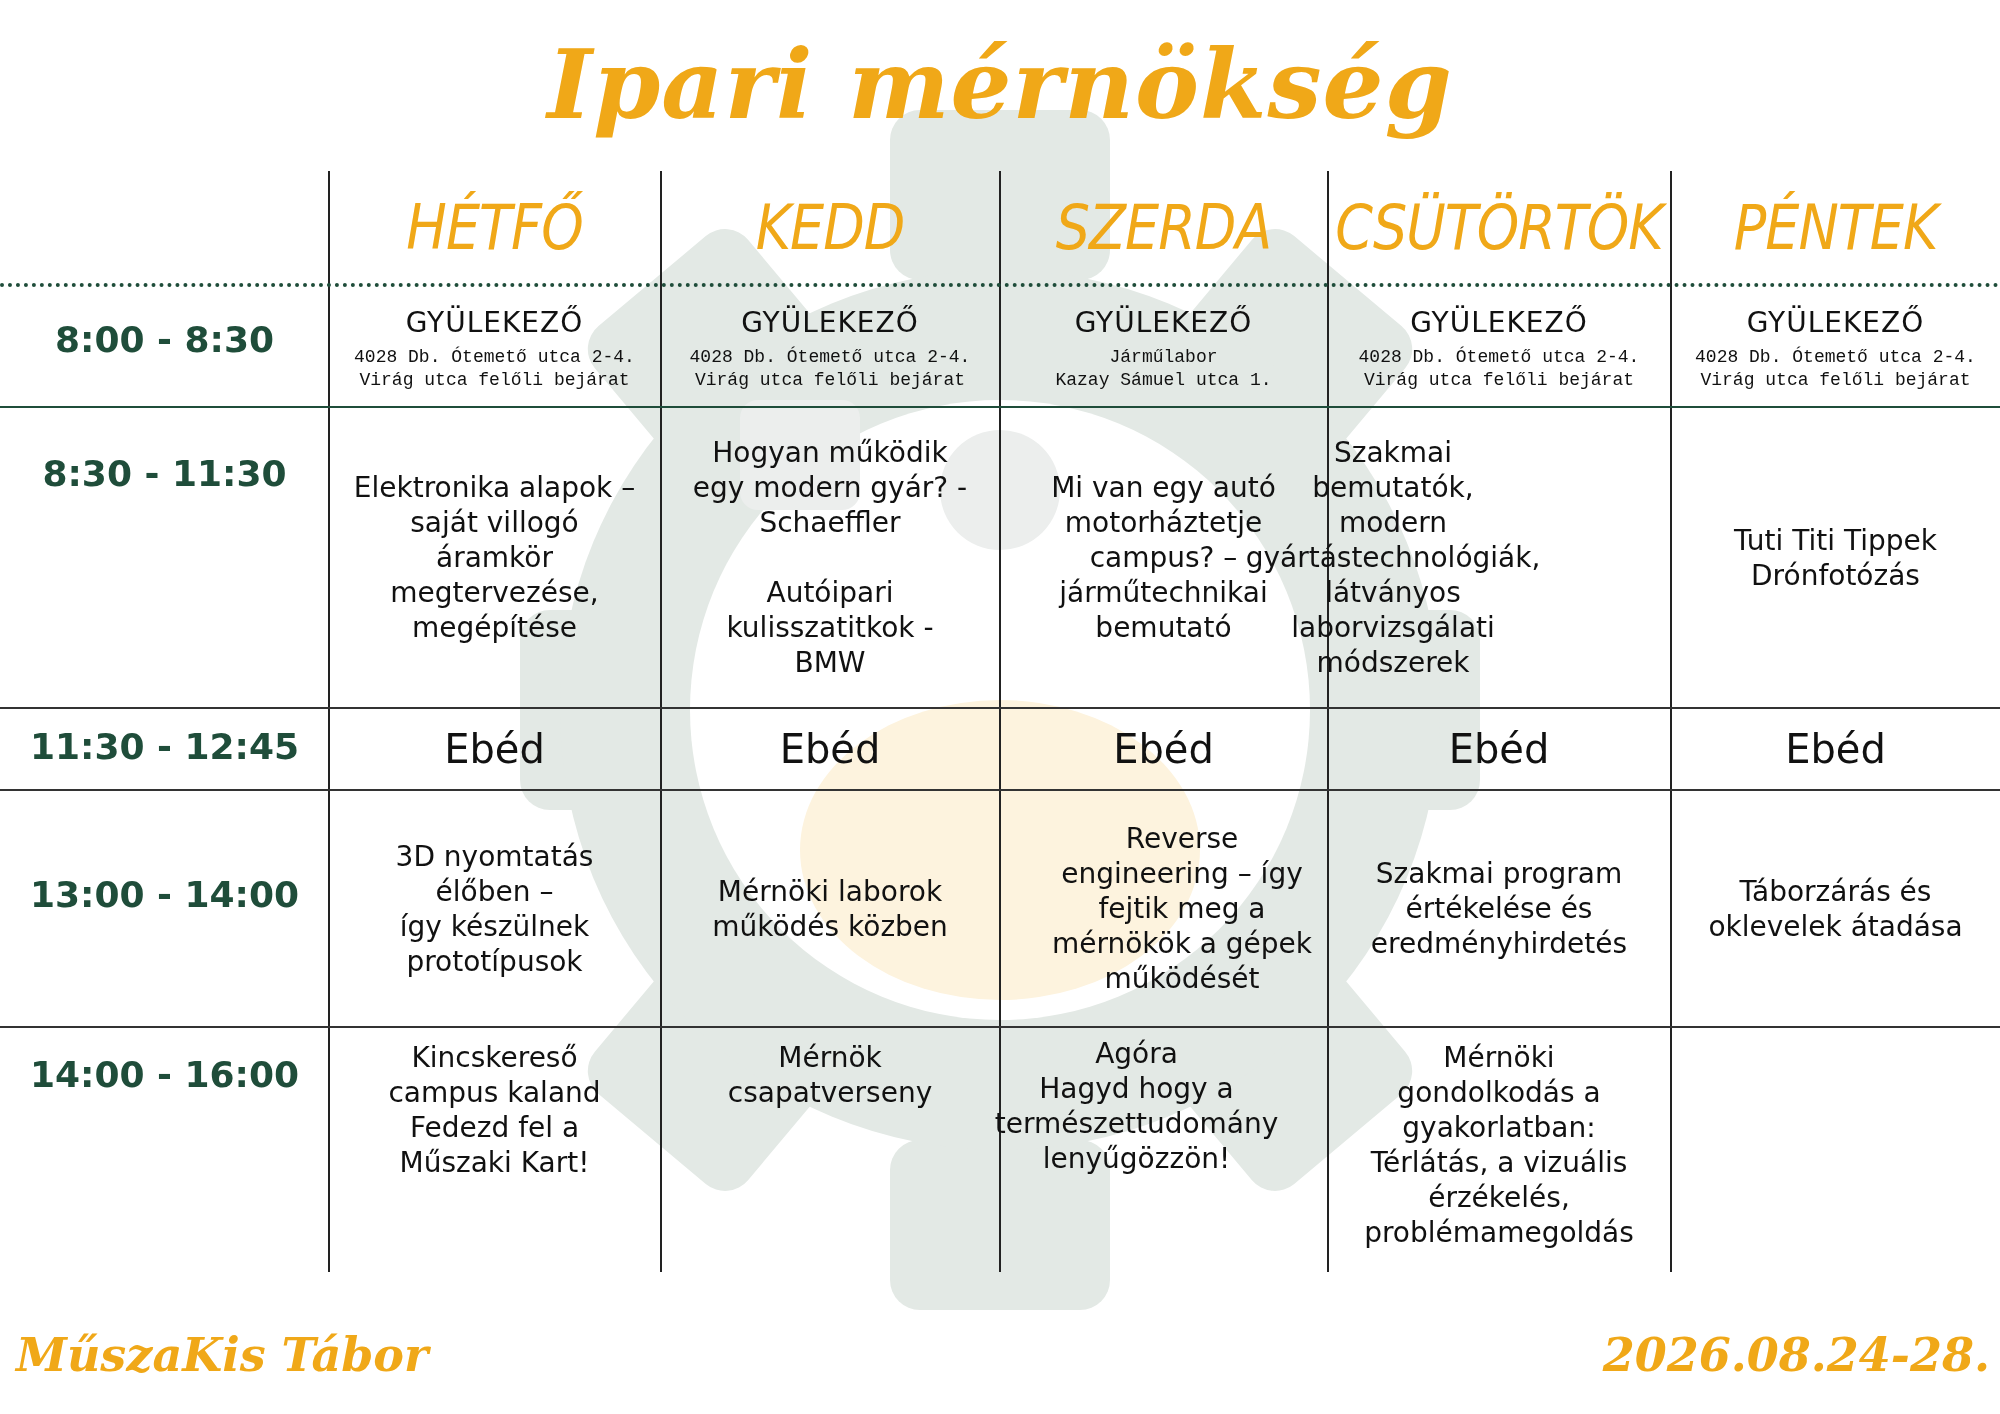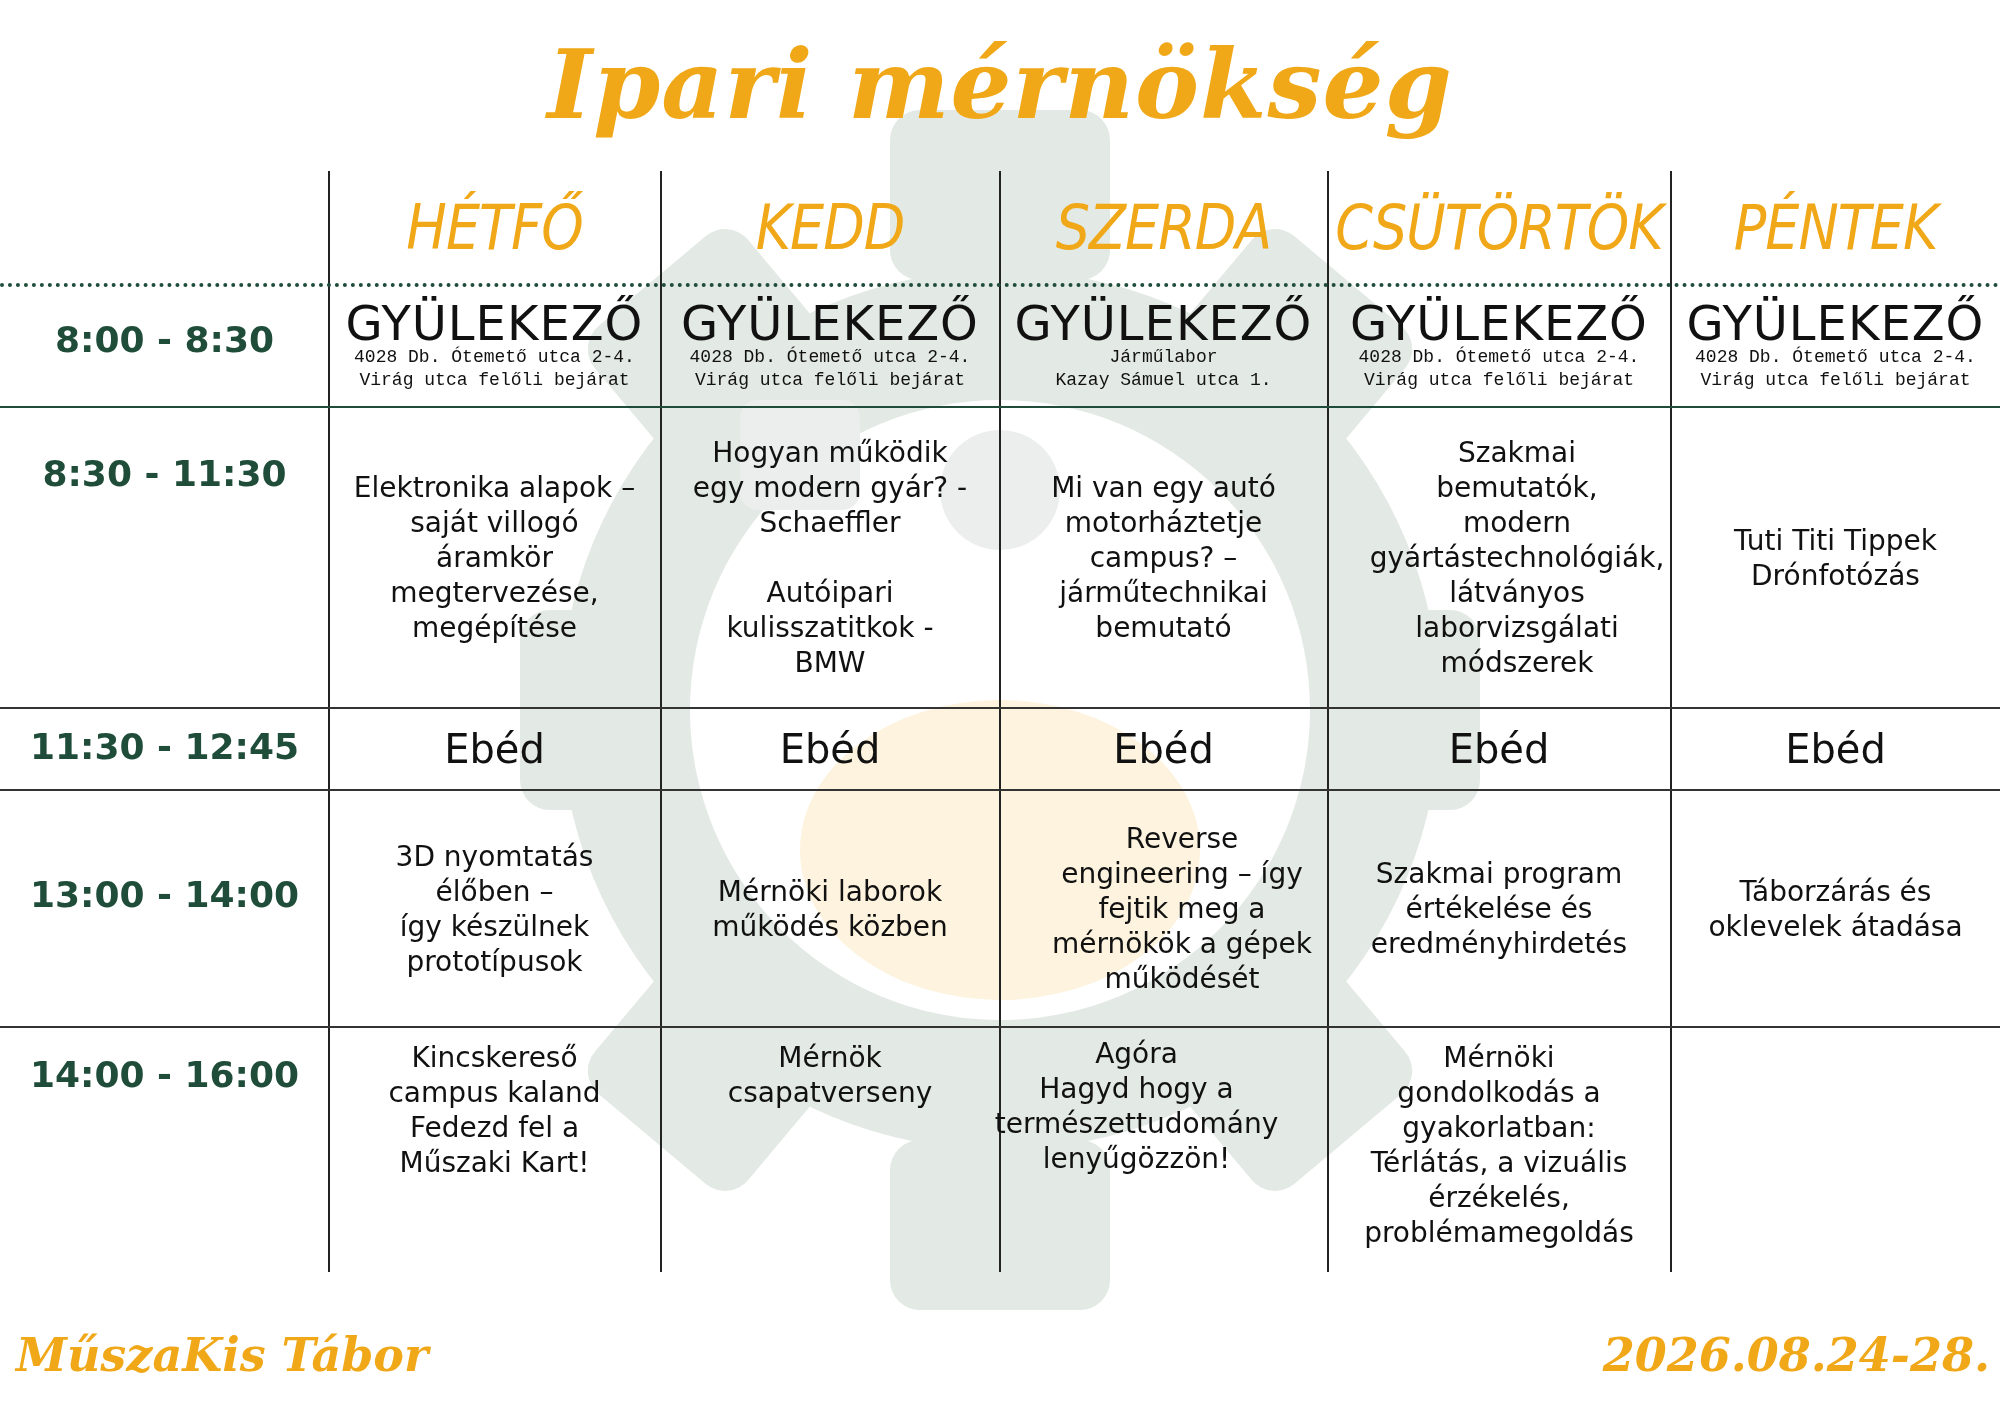--- a/index.html
+++ b/index.html
@@ -17,21 +17,21 @@
             border-top:4px dotted #1f4d3a; }
   .day { position:absolute; top:0; height:112px; display:flex; align-items:center; justify-content:center;
          font-family:"DejaVu Sans", sans-serif; font-style:italic; font-size:54px; color:#F0A818;
          letter-spacing:-1px; transform:scaleY(1.15); }
   .time { position:absolute; left:0; width:329px; display:flex; justify-content:center;
           font-family:"DejaVu Sans", sans-serif; font-size:36px; color:#1f4d3a;
           font-weight:bold; }
   .cell { position:absolute; display:flex; flex-direction:column; align-items:center; justify-content:center;
           text-align:center; font-family:"DejaVu Sans", sans-serif; font-size:28px; line-height:35px; color:#111; }
   .cell.top { justify-content:flex-start; padding-top:12px; box-sizing:border-box; }
-  .gy-title { font-size:48px; line-height:46px; letter-spacing:1px; }
+  .gy-title { font-size:28px; line-height:46px; letter-spacing:1px; }
   .gy-sub { font-size:18px; line-height:23px;font-family:Liberation Mono, monospace; }
   .ebed { font-size:40px; line-height:46px; }
   .gap { height:35px; }
   .footer-left, .footer-right { position:absolute; top:1328px; z-index:2;
            font-family:"DejaVu Serif", serif; font-style:italic; font-weight:bold; font-size:46px; color:#F0A818; }
   .footer-left { left:16px; }
   .footer-right { right:10px; }
 </style>
 </head>
 <body>
@@ -124,21 +124,21 @@
     <div>kulisszatitkok -</div>
     <div>BMW</div>
   </div>
   <div class="cell" style="left:1000px;top:237px;width:327px;height:299px">
     <div>Mi van egy autó</div>
     <div>motorháztetje</div>
     <div>campus? –</div>
     <div>járműtechnikai</div>
     <div>bemutató</div>
   </div>
-  <div class="cell" style="left:1376px;top:237px;width:282px;height:299px">
+  <div class="cell" style="left:1252px;top:237px;width:282px;height:299px">
     <div>Szakmai bemutatók,</div>
     <div>modern</div>
     <div>gyártástechnológiák,</div>
     <div>látványos</div>
     <div>laborvizsgálati</div>
     <div>módszerek</div>
   </div>
   <div class="cell" style="left:1671px;top:237px;width:329px;height:299px">
     <div>Tuti Titi Tippek</div>
     <div>Drónfotózás</div>

